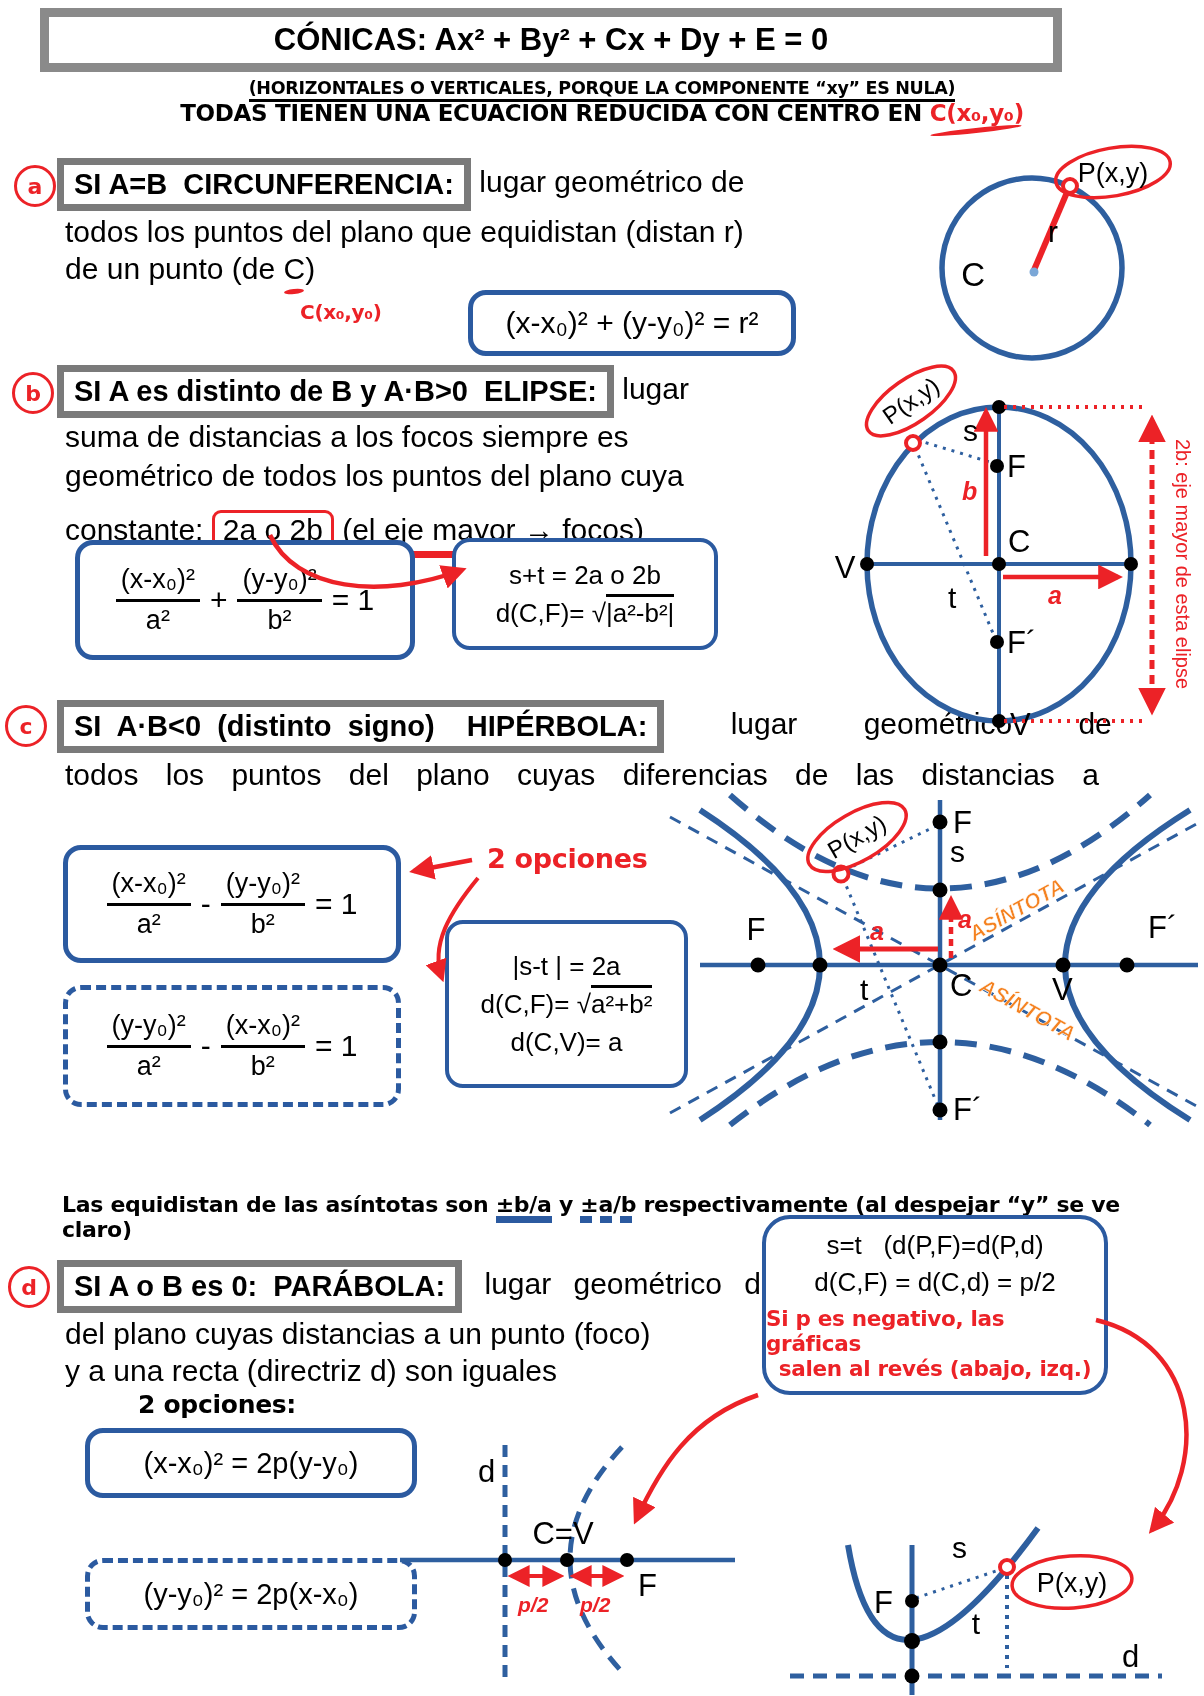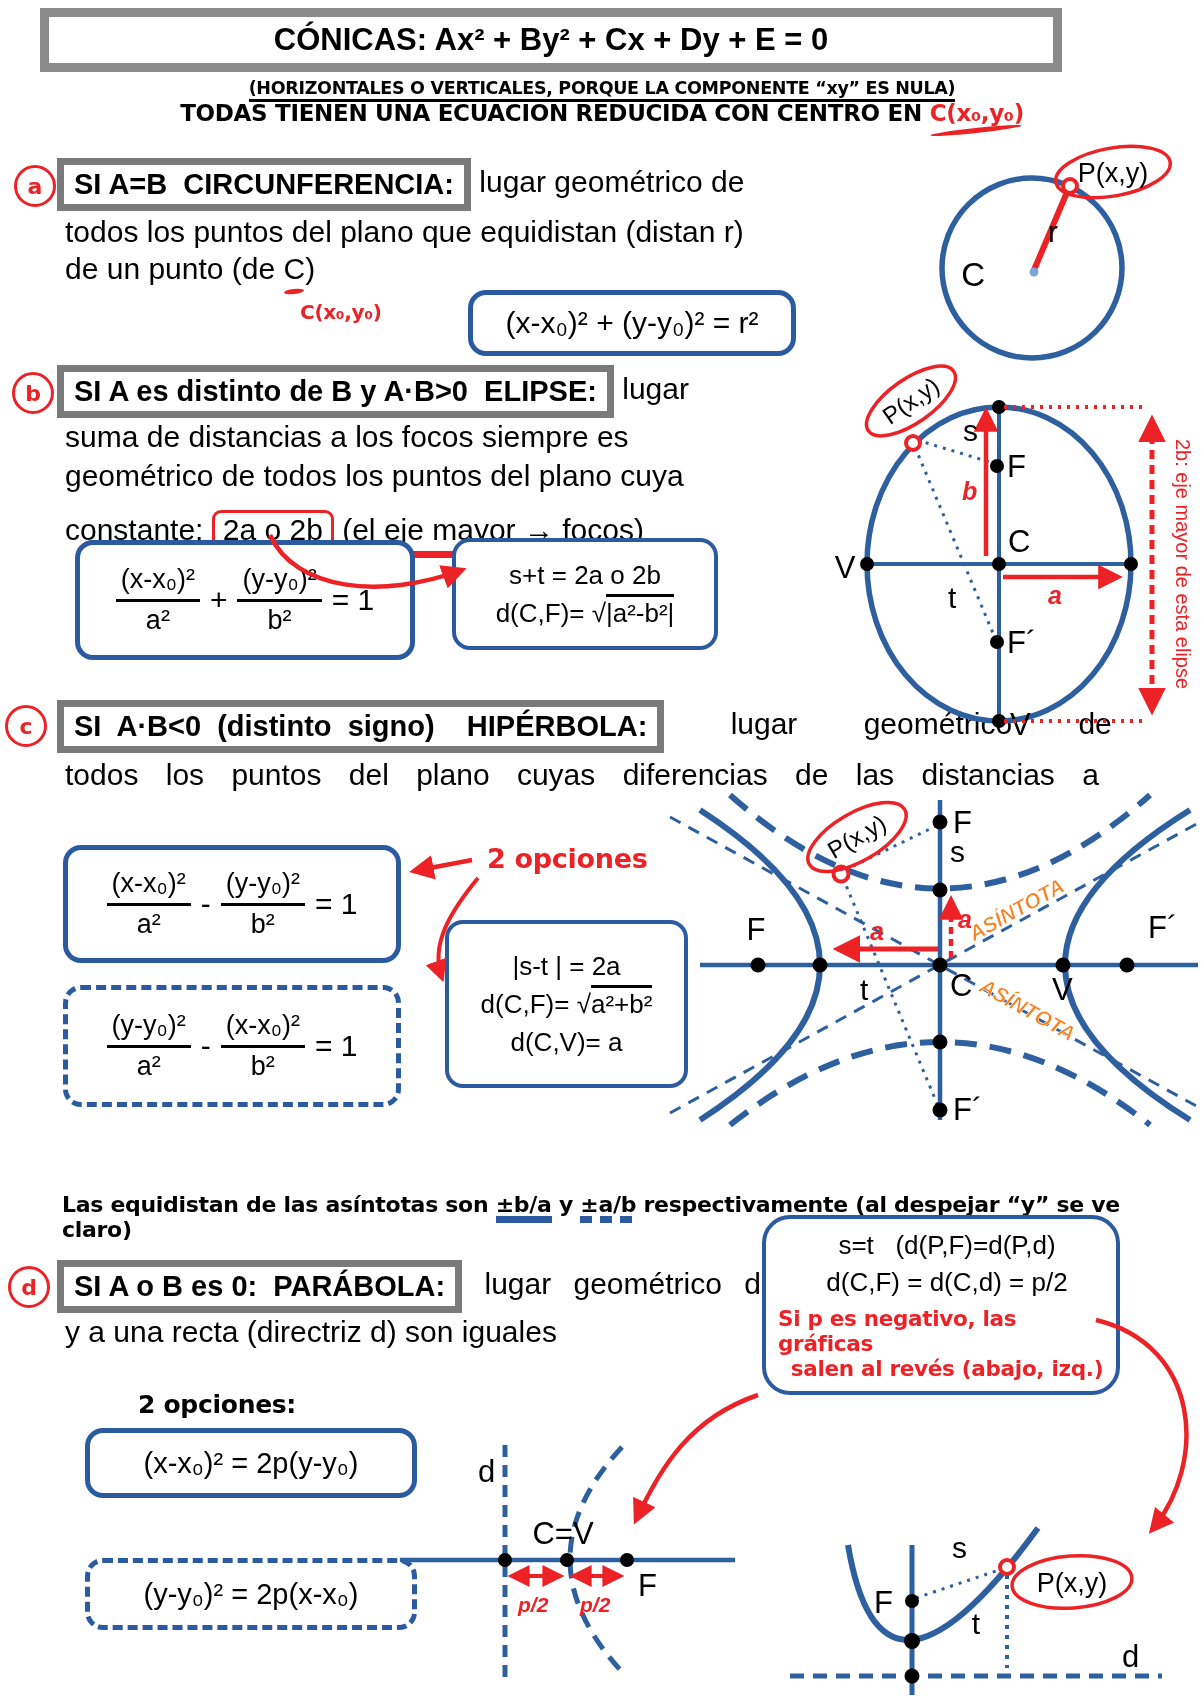--- a/index.html
+++ b/index.html
@@ -146,30 +146,31 @@
     </div>
     <div class="abs hand" style="left:62px;top:1192px;width:1110px;font-size:22px;">
       <span>Las equidistan de las asíntotas son </span><span class="rel"><span>±b/a</span><span class="bluebar"></span></span><span> y </span><span class="rel"><span>±a/b</span><span class="bluebar dash"></span></span><span> respectivamente (al despejar “y” se ve claro)</span>
     </div>
 
     <div class="badge" style="left:8px;top:1266px;">
       <span>d</span>
     </div>
     <div class="abs para" style="left:57px;top:1260px;width:1145px;">
       <div class="line"><span class="gbox" style="font-size:29px;">SI A o B es 0:  PARÁBOLA:</span><span style="word-spacing:14px;"> lugar geométrico de todos los puntos</span></div>
+      <div class="line" style="margin-left:8px;margin-top:2px;">del plano cuyas distancias a un punto (foco)</div>
       <div class="line" style="margin-left:8px;">y a una recta (directriz d) son iguales</div>
     </div>
     <div class="abs hand" style="left:138px;top:1390px;font-size:25px;">2 opciones:</div>
     <div class="bluebox" style="left:85px;top:1428px;width:322px;height:60px;">
       <span style="font-size:29px;">(x-x₀)² = 2p(y-y₀)</span>
     </div>
     <div class="bluebox dashed" style="left:85px;top:1558px;width:322px;height:62px;">
       <span style="font-size:29px;">(y-y₀)² = 2p(x-x₀)</span>
     </div>
-    <div class="bluebox" style="left:762px;top:1215px;width:338px;height:172px;border-width:4px;border-radius:28px;padding-left:12px;">
+    <div class="bluebox" style="left:762px;top:1215px;width:338px;height:172px;border-width:4px;border-radius:28px;">
       <div style="font-size:26px;text-align:center;white-space:pre;">s=t   (d(P,F)=d(P,d)</div>
       <div style="font-size:26px;text-align:center;margin-top:6px;">d(C,F) = d(C,d) = p/2</div>
       <div class="hand red" style="font-size:21.5px;margin-top:8px;">Si p es negativo, las gráficas</div>
       <div class="hand red" style="font-size:21.5px;">salen al revés (abajo, izq.)</div>
     </div>
   </div>
 
   <svg class="svgoverlay" width="1204" height="1696" viewBox="0 0 1204 1696">
     <defs>
       <marker id="ar" viewBox="0 0 10 10" refX="8" refY="5" markerWidth="5.5" markerHeight="5.5" orient="auto-start-reverse">

